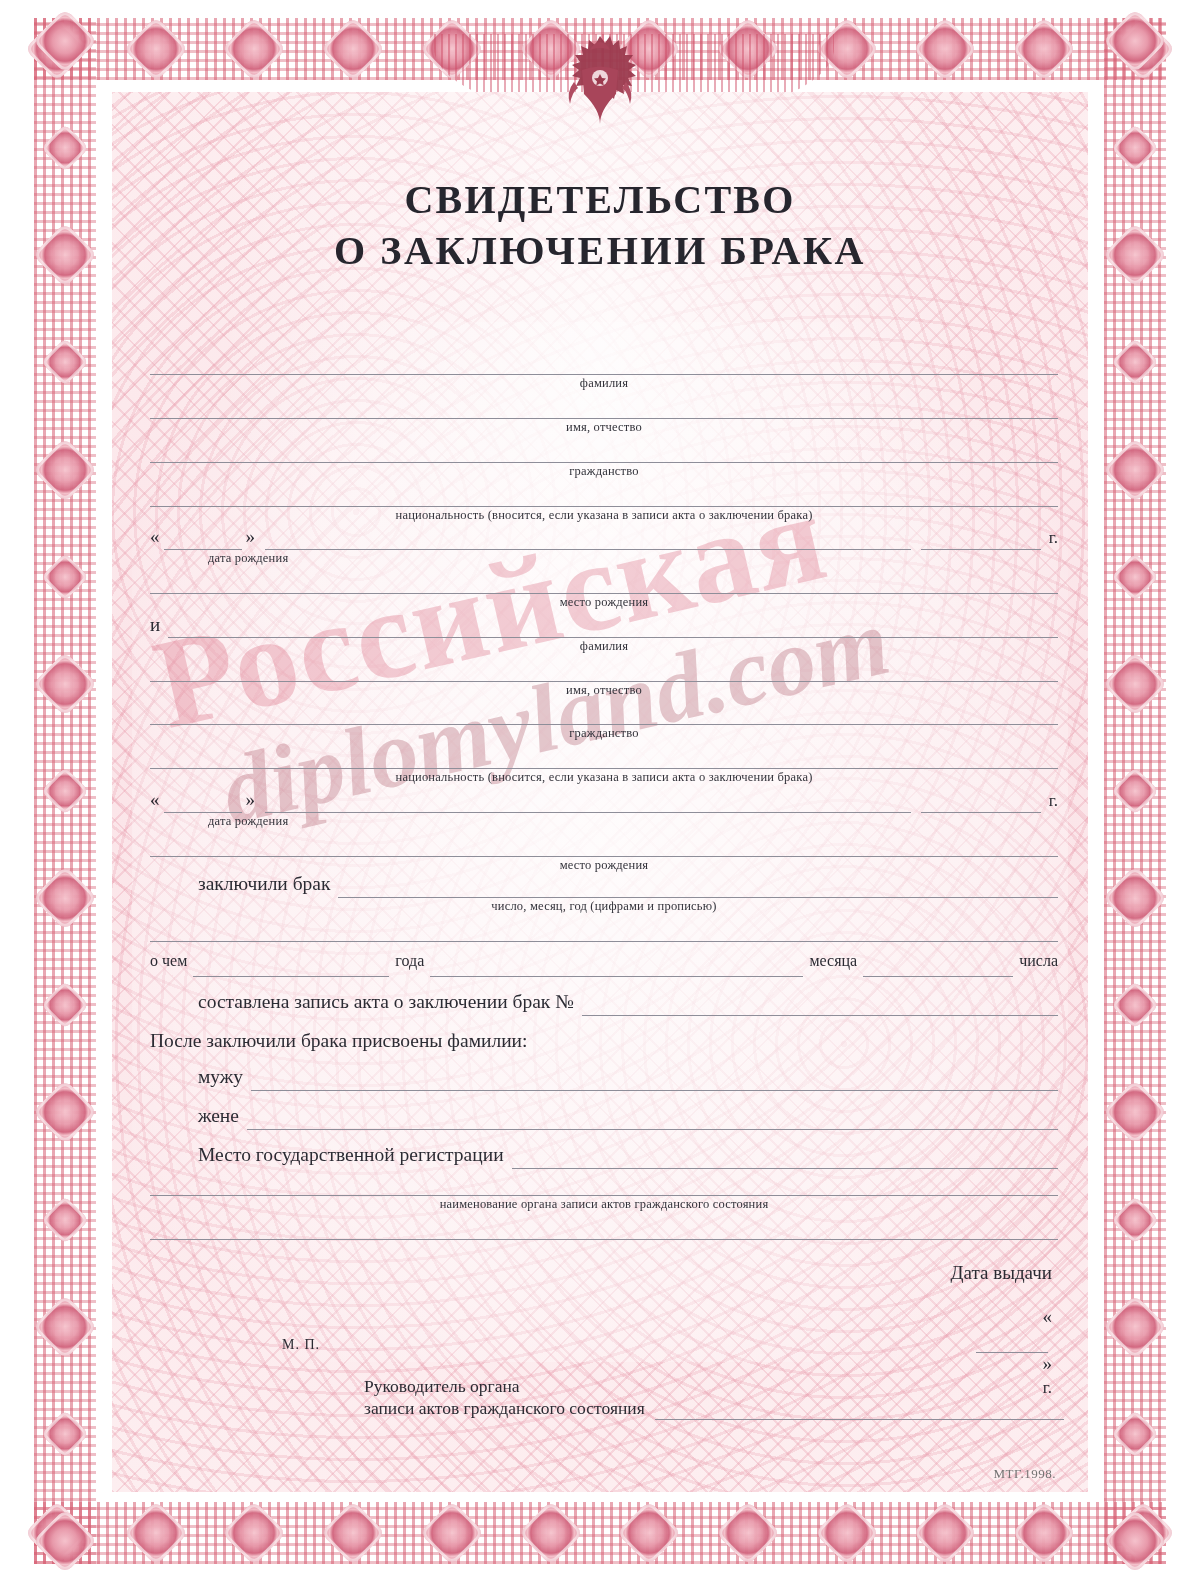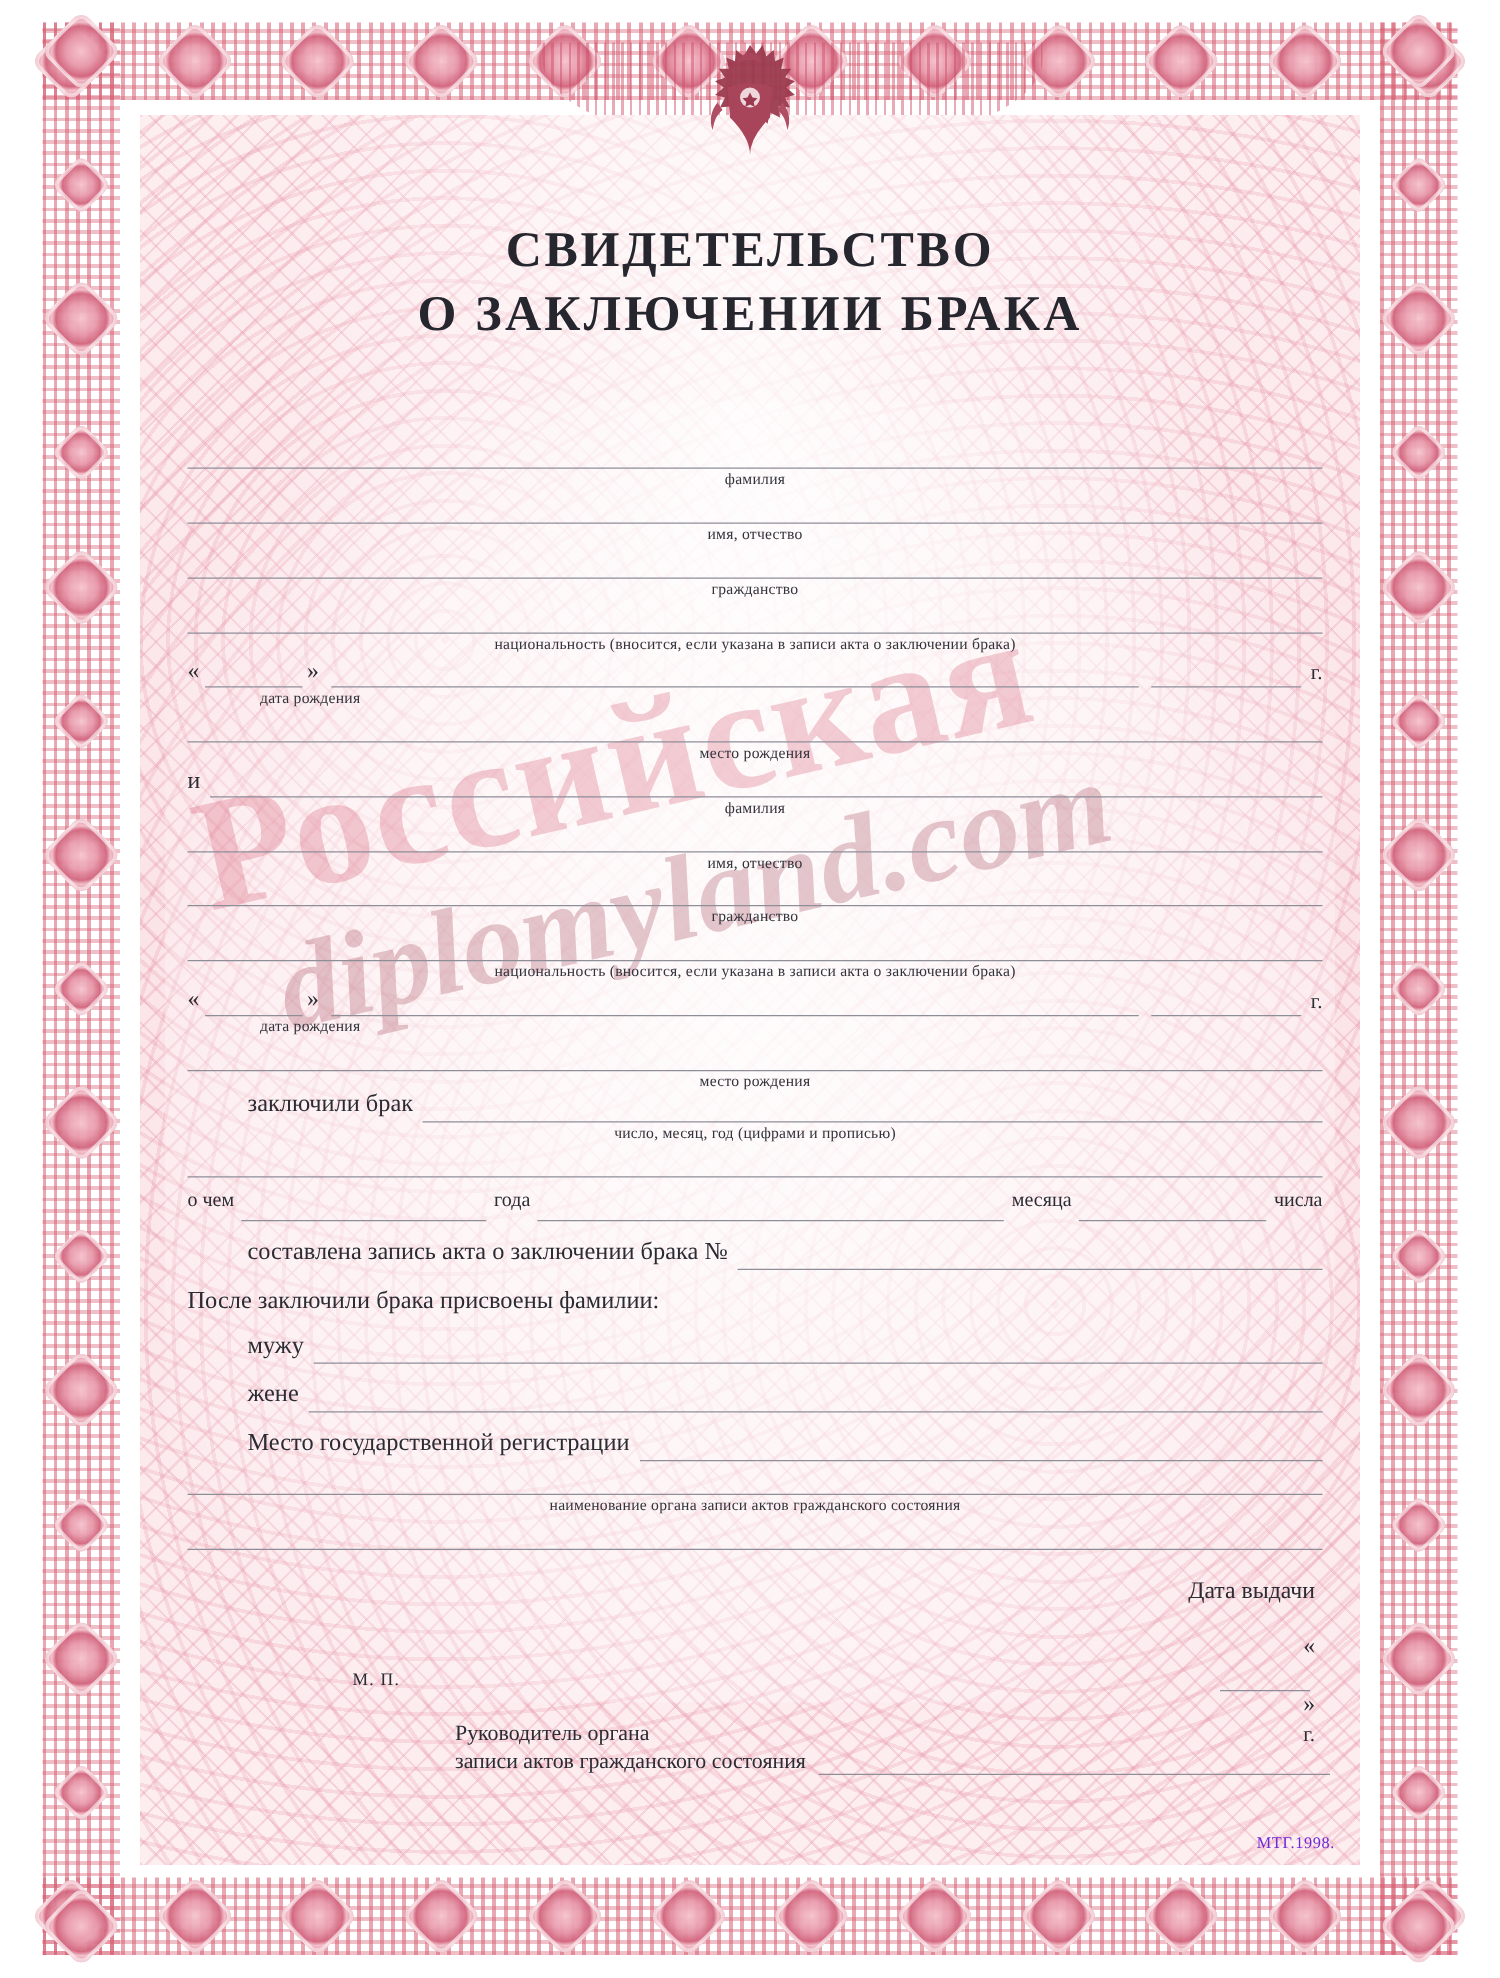--- a/index.html
+++ b/index.html
@@ -232,24 +232,24 @@
     display: flex; align-items: flex-end;
     font-size: 17.5px;
     line-height: 1.28;
     margin-left: 12px;
   }
   .signblock .txt { white-space: nowrap; }
   .signblock .u { flex: 1; border-bottom: 1.3px solid #8e8e99; height: 20px; margin-left: 10px; }
 
   .serial {
     position: absolute;
-    right: 20px; top: 1374px;
+    right: 32px; top: 1374px;
     font-size: 13px;
     letter-spacing: .5px;
-    color: #6d28d9;
+    color: #737373;
   }
 </style>
 </head>
 <body>
 
 <div id="page">
 
   <div class="frame-outer">
     <div class="frame-band frame-top"></div>
     <div class="frame-band frame-bottom"></div>
@@ -449,21 +449,21 @@
           <span>года</span>
           <span class="u b"></span>
           <span>месяца</span>
           <span class="u c"></span>
           <span>числа</span>
         </div>
       </div>
 
       <div class="row blk">
         <div class="inline-row">
-          <span class="lbl big">составлена запись акта о заключении брака №</span>
+          <span class="lbl big">составлена запись акта о заключении брак №</span>
           <span class="fill"></span>
         </div>
       </div>
 
       <div class="row blk big">После заключили брака присвоены фамилии:</div>
 
       <div class="row blk">
         <div class="inline-row">
           <span class="lbl big">мужу</span>
           <span class="fill"></span>

